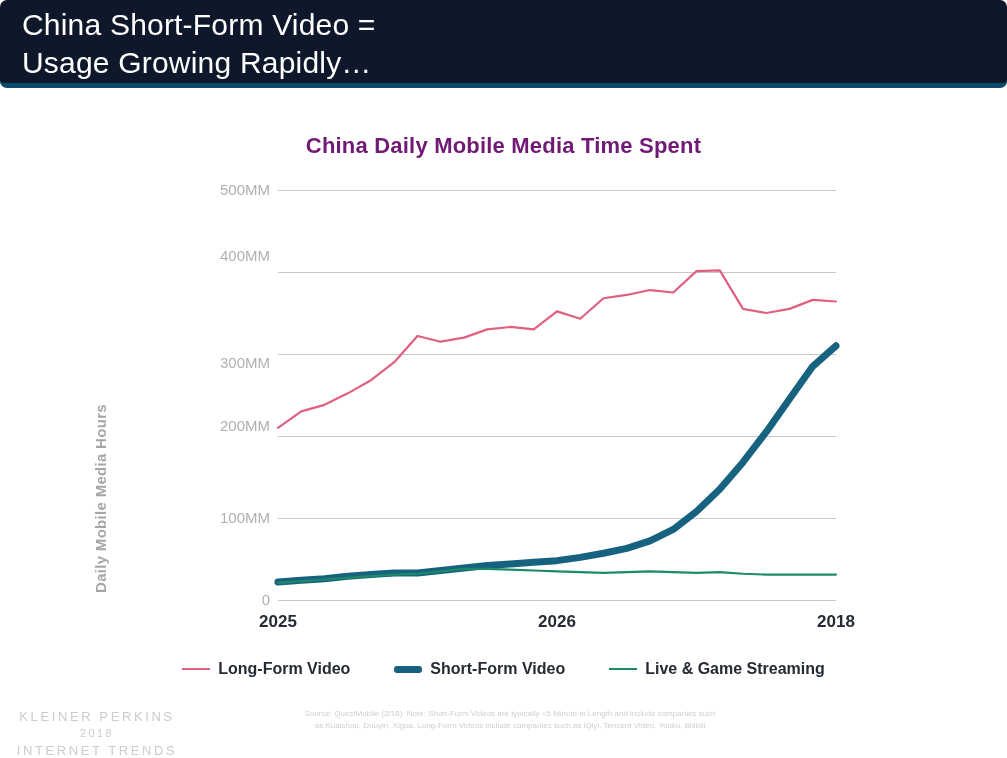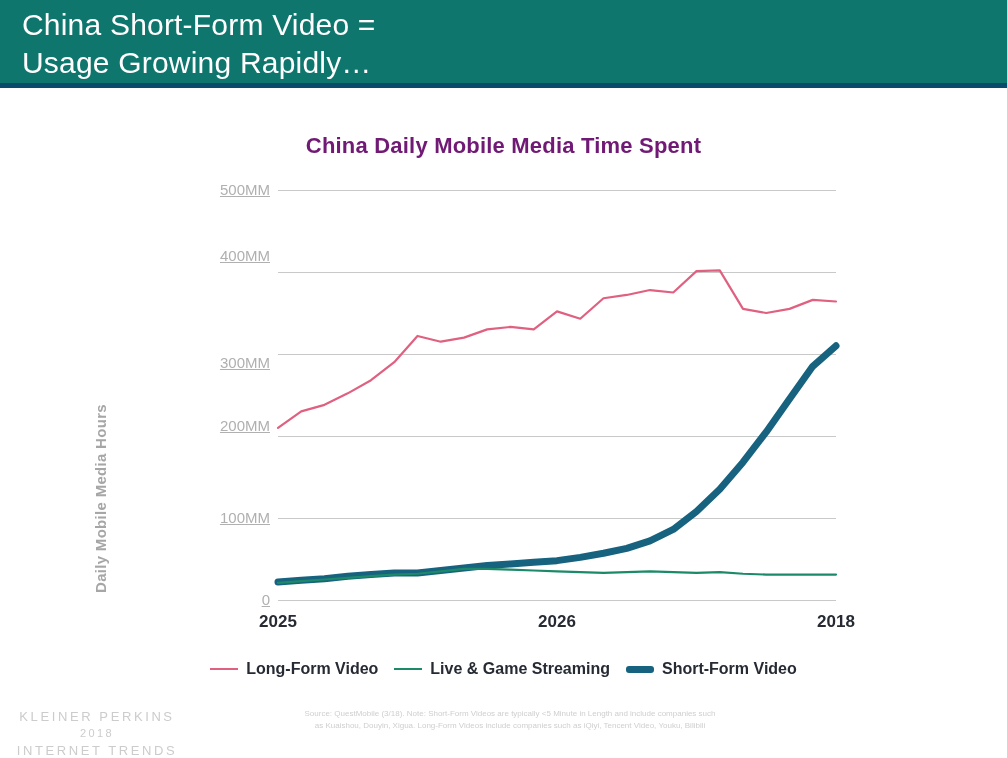--- a/index.html
+++ b/index.html
@@ -7,22 +7,23 @@
     width: 1007px; height: 758px;
     background: #ffffff;
     font-family: "Liberation Sans", sans-serif;
     overflow: hidden;
   }
   #slide { position: relative; width: 1007px; height: 758px; background: #fff; }
 
   
   .header {
     position: absolute; left: 0; top: 0; width: 1007px; height: 88px;
-    background: #0f766e;
+    background: #0f172a;
     border-bottom: 5px solid #0a4a6b;
+    border-radius: 7px;
   }
   .header-title {
     position: absolute; left: 22px; top: 6px;
     color: #ffffff;
     font-size: 30px; font-weight: 400; line-height: 38px;
     letter-spacing: 0.2px;
     white-space: pre-line;
   }
 
   
@@ -44,39 +45,38 @@
     text-align: center;
     font-size: 15px; color: #a6a6a6; font-weight: bold;
     letter-spacing: 0.3px;
   }
 
   .ytick {
     position: absolute; right: 0; width: 90px;
     text-align: right;
     font-size: 15px; color: #b0b0b0;
     transform: translateY(-9px);
-    text-decoration: underline;
   }
   .ytick-col { position: absolute; left: 180px; top: 0; width: 90px; height: 420px; }
 
   .gridlines { position: absolute; left: 278px; top: 0; width: 558px; height: 420px; }
   .gridline { position: absolute; left: 0; width: 558px; height: 1px; background: #c9c9c9; }
 
   svg.lines { position: absolute; left: 0; top: 0; width: 1007px; height: 420px; overflow: visible; }
 
   .xlabels { position: absolute; left: 0; top: 612px; width: 1007px; height: 24px; }
   .xtick {
     position: absolute; font-size: 17px; font-weight: bold; color: #262a33;
     transform: translateX(-50%);
   }
 
   
   .legend {
     position: absolute; left: 0; top: 660px; width: 1007px;
-    display: flex; justify-content: center; align-items: center; gap: 16px;
+    display: flex; justify-content: center; align-items: center; gap: 44px;
   }
   .legend-item { display: flex; align-items: center; gap: 8px; }
   .legend-swatch { display: block; width: 28px; }
   .legend-label { font-size: 16px; font-weight: bold; color: #262a33; }
 
   
   .footer { position: absolute; left: 0; top: 700px; width: 1007px; height: 58px; }
   .kp-logo {
     position: absolute; left: 8px; top: 8px; width: 178px;
     text-align: center; color: #cccccc;
@@ -131,26 +131,26 @@
       <div class="xtick" style="left: 557px;">2026</div>
       <div class="xtick" style="left: 836px;">2018</div>
     </div>
 
   <div class="legend" id="legend">
       <div class="legend-item">
         <span class="legend-swatch" style="height: 2.2px; background: rgb(224, 96, 128); border-radius: 0px;"></span>
         <span class="legend-label">Long-Form Video</span>
       </div>
       <div class="legend-item">
+        <span class="legend-swatch" style="height: 7px; background: rgb(22, 98, 127); border-radius: 3px;"></span>
+        <span class="legend-label">Short-Form Video</span>
+      </div>
+      <div class="legend-item">
         <span class="legend-swatch" style="height: 2.2px; background: rgb(28, 138, 104); border-radius: 0px;"></span>
         <span class="legend-label">Live &amp; Game Streaming</span>
-      </div>
-      <div class="legend-item">
-        <span class="legend-swatch" style="height: 7px; background: rgb(22, 98, 127); border-radius: 3px;"></span>
-        <span class="legend-label">Short-Form Video</span>
       </div>
     </div>
 
   <div class="footer">
     <div class="kp-logo">
       <div>KLEINER PERKINS</div>
       <div class="kp-year">2018</div>
       <div>INTERNET TRENDS</div>
     </div>
     <div class="source-note">Source: QuestMobile (3/18).  Note: Short-Form Videos are typically &lt;5 Minute in Length and include companies such as Kuaishou, Douyin, Xigua.  Long-Form Videos include companies such as iQiyi, Tencent Video, Youku, Bilibili</div>

